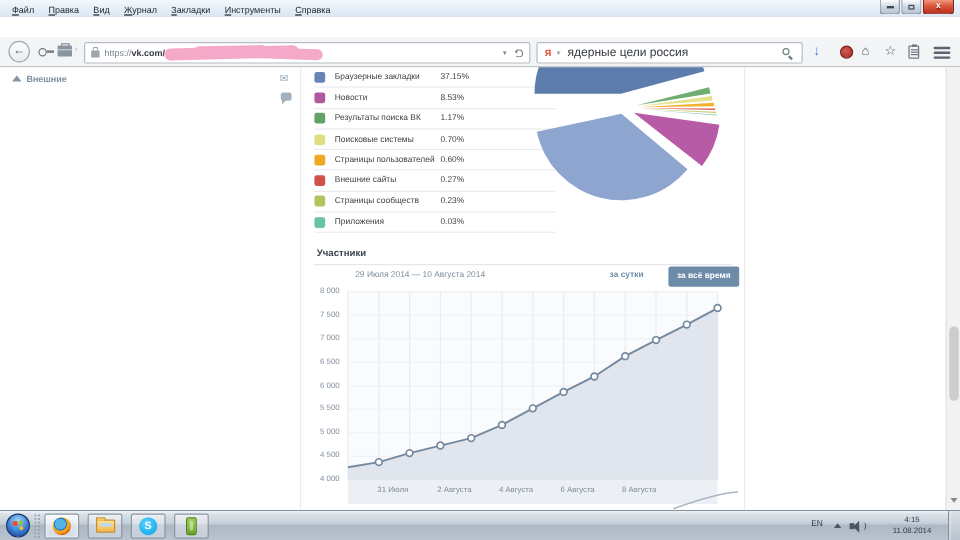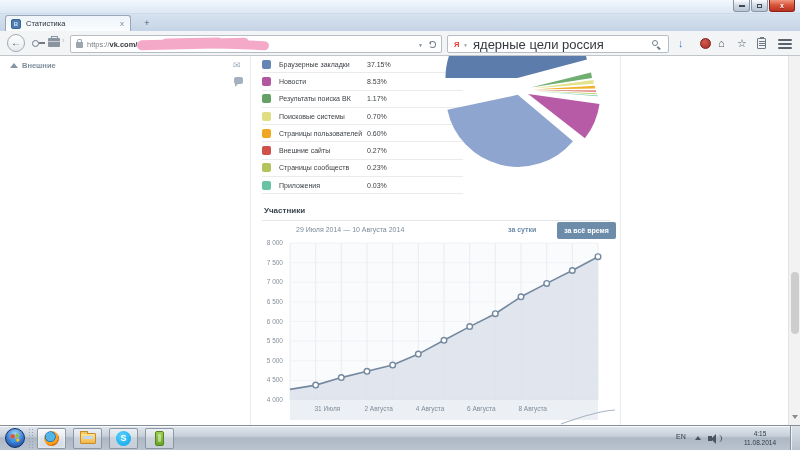--- a/index.html
+++ b/index.html
@@ -51,21 +51,21 @@
   .censor i{position:absolute;background:#f5a9c8;border-radius:7px;}
   .censor i:nth-child(1){left:0;top:1px;width:112px;height:10px;transform:rotate(-1.5deg);}
   .censor i:nth-child(2){left:58px;top:2px;width:74px;height:9px;transform:rotate(2deg);}
   .censor i:nth-child(3){left:24px;top:0;width:62px;height:10px;transform:rotate(-1deg);}
   .url-drop{position:absolute;right:18px;top:6px;font-size:5px;color:#7a858f;}
   .icon-reload{position:absolute;right:5px;top:5px;width:7px;height:7px;border:1.4px solid #74808a;border-radius:50%;border-left-color:transparent;}
   .icon-reload::after{content:"";position:absolute;left:-3px;top:-1px;border:2.4px solid transparent;border-right-color:#74808a;}
   .searchbox{position:absolute;left:447px;top:35px;width:222px;height:18px;background:#fff;border:1px solid #b6bdc5;border-radius:2px;}
   .se-icon{position:absolute;left:6px;top:4px;font-size:7.5px;font-weight:bold;color:#e03a2f;}
   .se-drop{position:absolute;left:15px;top:6px;font-size:5px;color:#99a2ab;}
-  .search-text{position:absolute;left:25px;top:0;line-height:17px;font-size:13px;color:#33393f;white-space:nowrap;}
+  .search-text{position:absolute;left:25px;top:0;line-height:17px;font-size:10px;color:#33393f;white-space:nowrap;}
   .icon-magnifier{position:absolute;right:10px;top:4px;width:6px;height:6px;border:1.4px solid #74808a;border-radius:50%;}
   .icon-magnifier::after{content:"";position:absolute;left:5px;top:5px;width:4px;height:1.6px;background:#74808a;transform:rotate(45deg);transform-origin:0 0;}
   .nav-ico{position:absolute;top:36px;font-size:11px;color:#57626c;line-height:14px;}
   .icon-download{left:678px;color:#3a7edb;font-weight:bold;}
   .icon-redcircle{left:700px;top:38px;width:11px;height:11px;border-radius:50%;
     background:radial-gradient(circle at 40% 35%,#d05a50,#a32c24);border:1px solid #7e1e18;}
   .icon-home{left:718px;}
   .icon-star{left:737px;}
   .icon-clipboard{left:757px;top:38px;width:9px;height:11px;border:1px solid #6f7a84;border-radius:1px;}
   .icon-clipboard::before{content:"";position:absolute;left:2px;top:-2px;width:4px;height:2px;background:#6f7a84;}
@@ -133,39 +133,32 @@
   .tray-clock{position:absolute;left:734px;top:3px;width:52px;text-align:center;font-size:6.5px;color:#2f3a44;line-height:9px;}
   .show-desktop{position:absolute;left:790px;top:0;width:10px;height:25px;border-left:1px solid #86909c;
     background:linear-gradient(#dae0e7,#b6c0cc);box-shadow:inset 1px 0 0 rgba(255,255,255,.7);}
 </style>
 </head>
 <body>
 
 <div class="screen">
 
   <div class="titlebar">
+    <div class="menubar" id="menubar"><span class="menu-item">Файл</span><span class="menu-item">Правка</span><span class="menu-item">Вид</span><span class="menu-item">Журнал</span><span class="menu-item">Закладки</span><span class="menu-item">Инструменты</span><span class="menu-item">Справка</span></div>
     <div class="win-controls">
       <div class="wbtn wbtn-min">
           <i></i>
         </div>
       <div class="wbtn wbtn-restore">
           <i></i>
         </div>
       <div class="wbtn wbtn-close">x</div>
     </div>
   </div>
 
-  <div class="tabstrip">
-    <div class="tab">
-      <span class="favicon">B</span>
-      <span class="tab-title">Статистика</span>
-      <span class="tab-close">x</span>
-    </div>
-    <div class="newtab">+</div>
-  </div>
 
   <div class="navbar">
     <div class="btn-back">←</div>
   </div>
   <span class="icon-key"></span>
   <span class="icon-case"></span>
   <span class="nav-chevron">›</span>
 
   <div class="urlbar">
     <span class="icon-lock"></span>

